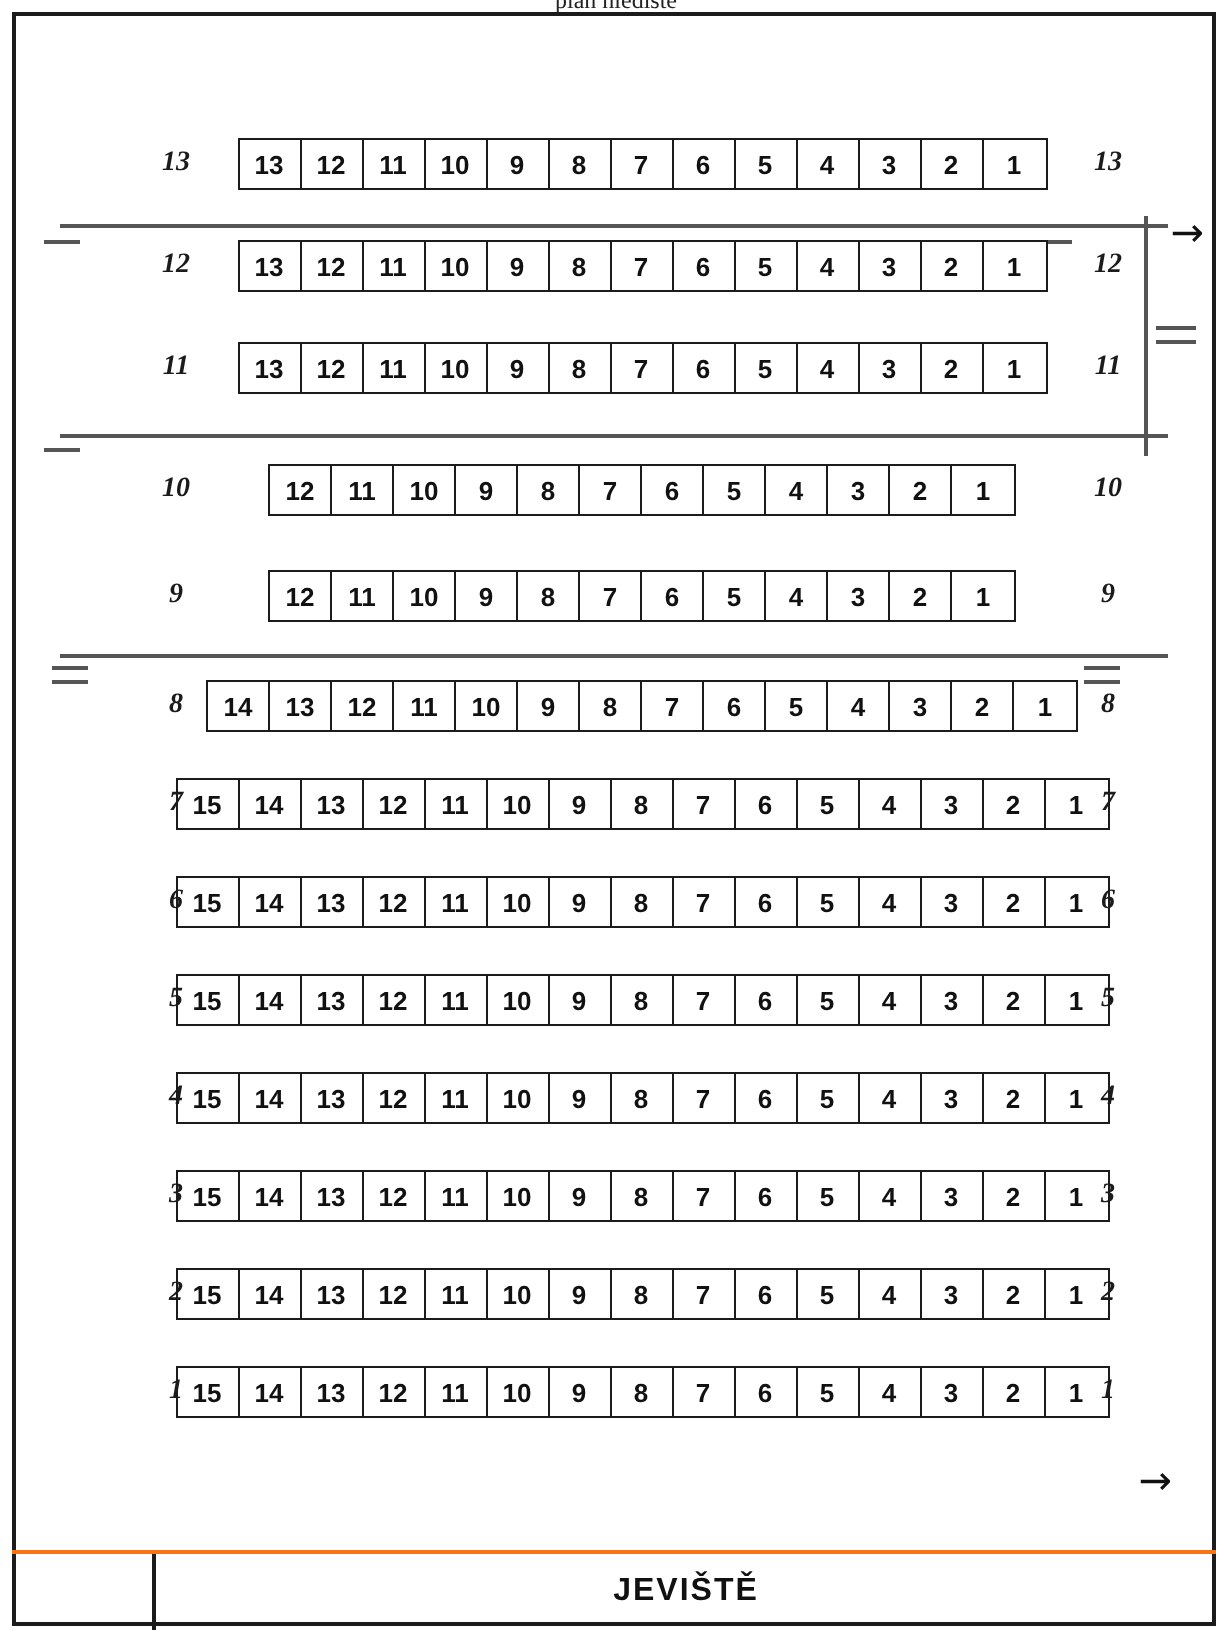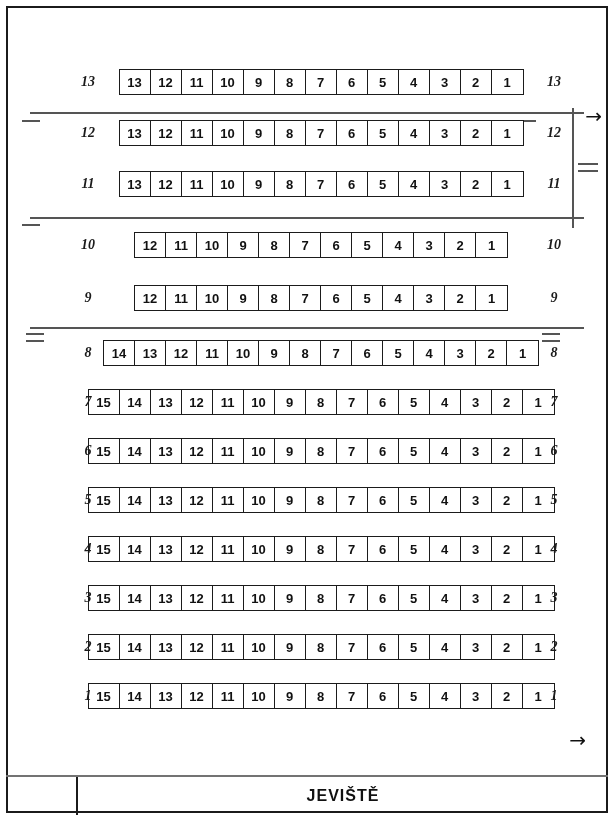--- a/index.html
+++ b/index.html
@@ -131,21 +131,21 @@
     height: 2px;
     background: #555;
     margin-bottom: 5px;
   }
   #stage-bar {
     position: absolute;
     left: 6px;
     bottom: 6px;
     width: 602px;
     height: 40px;
-    border-top: 2px solid #737373;
+    border-top: 2px solid #f97316;
     box-sizing: border-box;
     display: flex;
   }
   #stage-left-cell {
     width: 72px;
     border-right: 2px solid #1b1b1b;
     box-sizing: border-box;
   }
   #stage-cell {
     flex: 1;
@@ -157,20 +157,23 @@
     font-size: 16px;
     letter-spacing: 1px;
     color: #111;
   }
 </style>
 </head>
 <body>
 
 <div id="page">
 
+  <div id="top-clip">
+    <span>plán hlediště</span>
+  </div>
 
   <div id="plan-frame"></div>
 
   <div id="seating">
 
     <div class="divider" style="top:104px;"></div>
     <div class="tick" style="top:112px; left:14px;"></div>
     <div class="tick" style="top:112px; right:70px;"></div>
 
     <div class="divider" style="top:209px;"></div>

